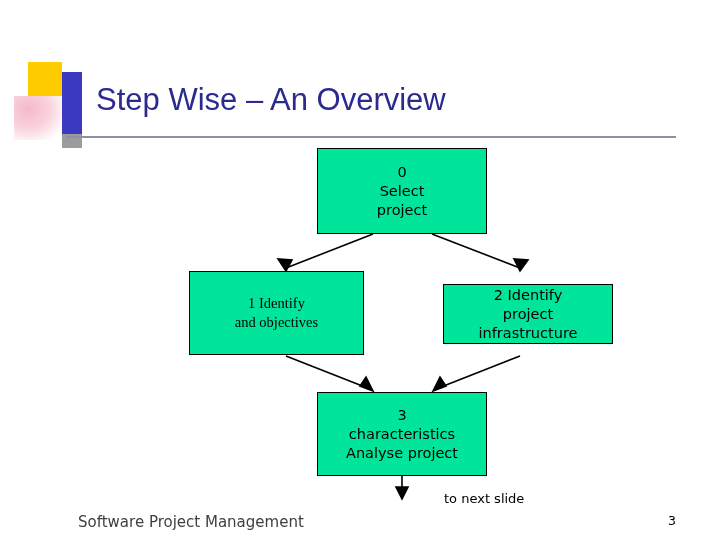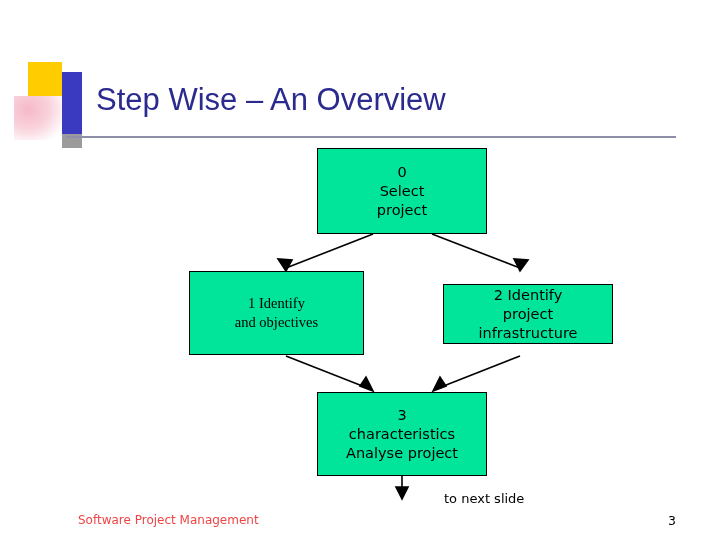--- a/index.html
+++ b/index.html
@@ -140,22 +140,22 @@
     color: #000000;
     white-space: nowrap;
     margin-left: 20px;
   }
 
   
   .footer-left {
     position: absolute;
     left: 78px;
     top: 513px;
-    font-size: 12px;
-    color: #ef4444;
+    font-size: 15px;
+    color: #404040;
     font-family: "DejaVu Sans", sans-serif;
     white-space: nowrap;
   }
   .footer-right {
     position: absolute;
     left: 668px;
     top: 513px;
     font-size: 12.5px;
     color: #000000;
     white-space: nowrap;

